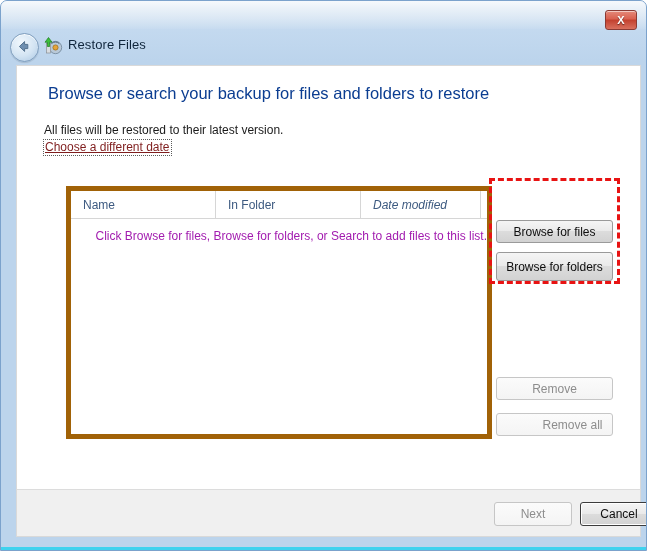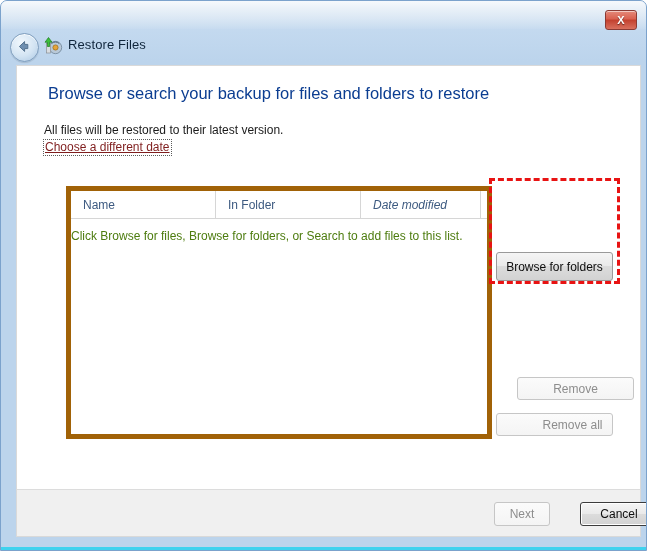--- a/index.html
+++ b/index.html
@@ -161,23 +161,23 @@
   }
   #list-header .col.c0 { left: 0px;   width: 145px; }
   #list-header .col.c1 { left: 145px; width: 145px; }
   #list-header .col.c2 { left: 290px; width: 120px; font-style: italic; }
   #list-header .col.c3 { left: 410px; width: 14px; border-right: none; }
 
   #list-empty-text {
     position: absolute;
     left: 0; top: 38px;
     width: 100%;
-    text-align: left;
-    font-size: 12px;
-    color: #4d7c0f;
+    text-align: right;
+    font-size: 12px;
+    color: #a21caf;
     white-space: nowrap;
   }
 
   
   .win-button {
     position: absolute;
     box-sizing: border-box;
     border: 1px solid #9a9a9a;
     border-radius: 3px;
     background: linear-gradient(to bottom, #f5f5f5 0%, #eaeaea 48%, #dcdcdc 50%, #d2d2d2 100%);
@@ -197,21 +197,21 @@
     cursor: default;
   }
   .win-button.default {
     border: 1px solid #3c3c3c;
     box-shadow: inset 0 0 0 1px #ffffff;
   }
 
   #btn-search          { left: 479px; top: 122px; width: 117px; height: 23px; }
   #btn-browse-files    { left: 479px; top: 154px; width: 117px; height: 23px; }
   #btn-browse-folders  { left: 479px; top: 186px; width: 117px; height: 29px; }
-  #btn-remove          { left: 479px; top: 311px; width: 117px; height: 23px; margin-left: 21px; }
+  #btn-remove          { left: 479px; top: 311px; width: 117px; height: 23px; }
   #btn-remove-all      { left: 479px; top: 347px; width: 117px; height: 23px; padding-left: 36px; }
 
   
   #annotation-box {
     position: absolute;
     left: 472px; top: 112px;
     width: 131px; height: 106px;
     border: 3px dashed #e81313;
     box-sizing: border-box;
     pointer-events: none;
@@ -221,21 +221,21 @@
   #footer-bar {
     position: absolute;
     left: 15px; top: 488px;
     width: 625px;
     height: 48px;
     background: #f0f0f0;
     border: 1px solid #d9d9d9;
     border-top: 1px solid #dcdcdc;
     box-sizing: border-box;
   }
-  #btn-next   { position:absolute; left: 477px; top: 12px; width: 56px; height: 24px; }
+  #btn-next   { position:absolute; left: 477px; top: 12px; width: 78px; height: 24px; }
   #btn-cancel { position:absolute; left: 563px; top: 12px; width: 78px; height: 24px; }
 </style>
 </head>
 <body>
 
 <div id="window-frame">
 
   <div id="titlebar-gloss"></div>
 
   <div id="close-button">
@@ -267,20 +267,21 @@
     <div id="file-list-box">
       <div id="list-header">
         <div class="col c0">Name</div>
         <div class="col c1">In Folder</div>
         <div class="col c2">Date modified</div>
         <div class="col c3"></div>
       </div>
       <div id="list-empty-text">Click Browse for files, Browse for folders, or Search to add files to this list.</div>
     </div>
 
+    <div class="win-button" id="btn-browse-files">Browse for files</div>
     <div class="win-button" id="btn-browse-folders">Browse for folders</div>
 
     <div class="win-button disabled" id="btn-remove">Remove</div>
     <div class="win-button disabled" id="btn-remove-all">Remove all</div>
 
     <div id="annotation-box"></div>
   </div>
 
   <div id="footer-bar">
     <div class="win-button disabled" id="btn-next">Next</div>

